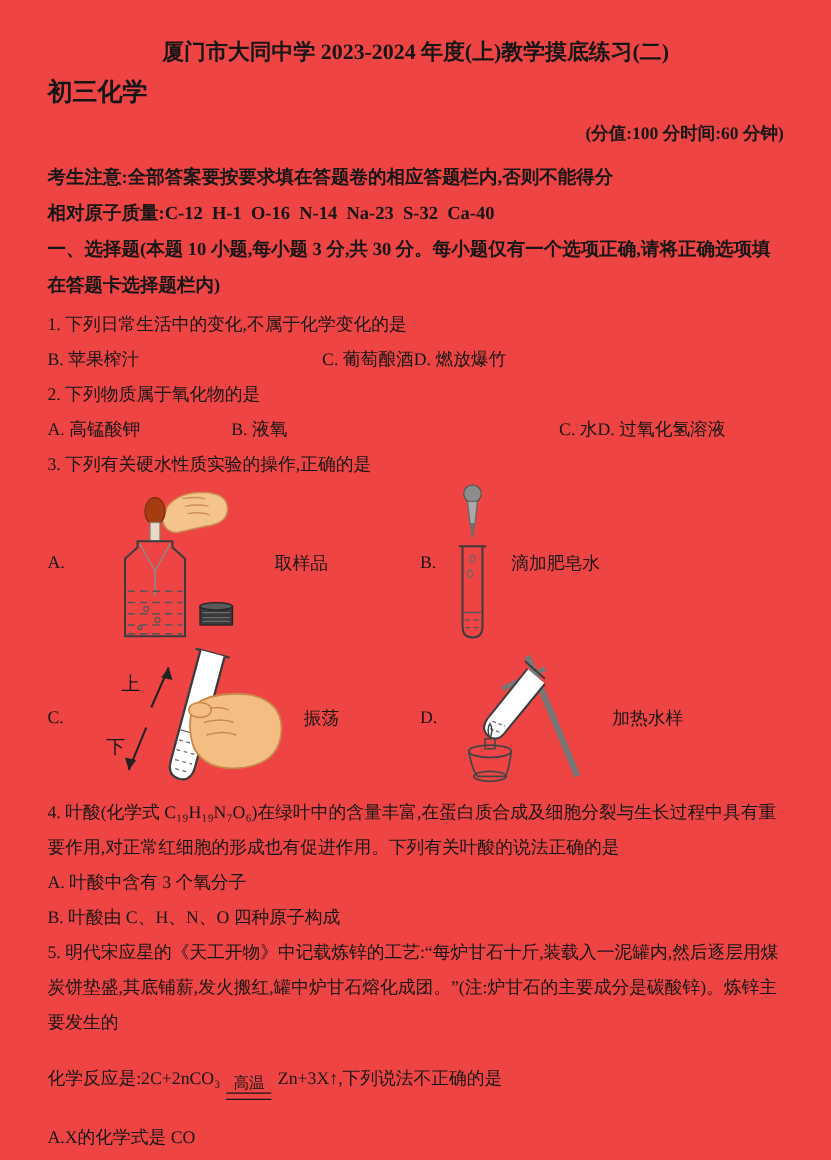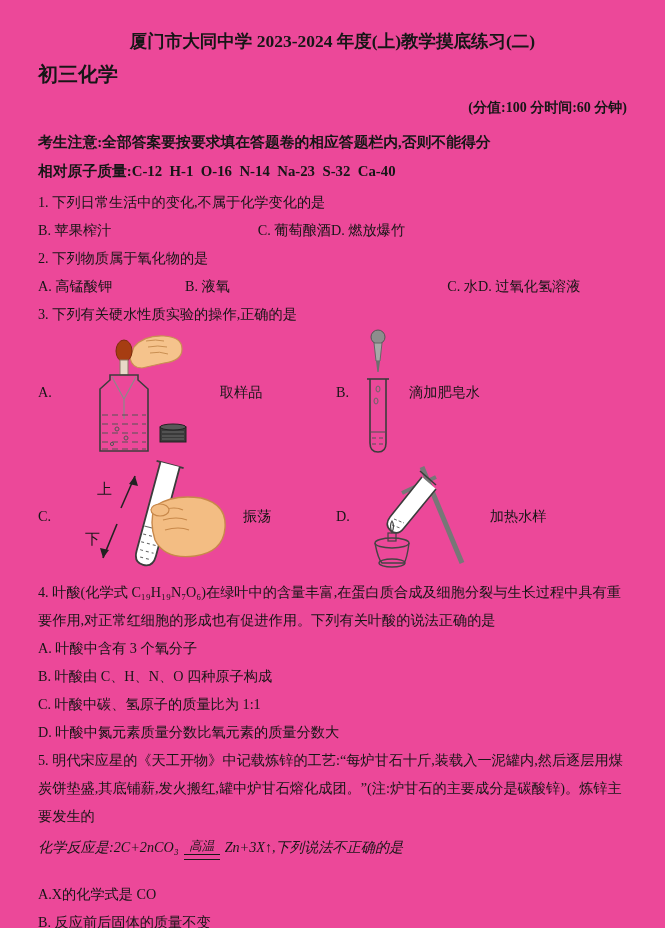--- a/index.html
+++ b/index.html
@@ -2,21 +2,21 @@
 <html><head>
 <meta charset="utf-8">
 <style>
   html,body{margin:0;padding:0;background:#ffffff;}
   .page{
     position:relative;
     width:665px;height:928px;
     box-sizing:border-box;
     padding:28px 38px 16px 38px;
     overflow:hidden;
-    background:#ec4899;
+    background:#ef4444;
     color:#161616;
     font-family:"Liberation Serif","DejaVu Sans",serif;
   }
   .title{
     text-align:center;font-weight:700;font-size:17.5px;line-height:26px;margin:0 0 8px 0;
   }
   .subtitle{
     text-align:left;font-weight:700;font-size:20px;line-height:24px;margin:0 0 12px 0;
   }
   .meta{
@@ -35,38 +35,39 @@
   .opt-row .c4{flex:1;}
   .two-col{display:flex;font-size:14.2px;line-height:28px;flex-direction:column;}
   .two-col .left{width:292px;}
   .two-col .right{flex:1;}
   .fig-row{display:flex;align-items:center;}
   .fig-row .fig-cell{display:flex;align-items:center;}
   .fig-row .cell-left{width:298px;}
   .fig-row .cell-right{flex:1;}
   .fig-label{font-size:14.2px;margin-right:8px;}
   .fig-caption{font-size:14.2px;margin-left:32px;}
-  .eq-row{display:flex;font-size:14.2px;line-height:26px;margin-top:4px;font-style:italic;}
+  .eq-row{display:flex;align-items:flex-end;font-size:14.2px;line-height:26px;margin-top:18px;}
   .rxn{display:inline-flex;flex-direction:column;align-items:center;margin:0 5px;transform:translateY(4px);}
   .rxn .cond{font-size:12.5px;line-height:16px;}
   .rxn .dbl{width:36px;height:4px;border-top:1.5px solid #161616;border-bottom:1.5px solid #161616;}
   svg{display:block;}
   .sp6{height:6px;} .sp2{height:2px;}
 </style>
 </head>
 <body>
 
 <div class="page">
 
   <h1 class="title">厦门市大同中学 2023-2024 年度(上)教学摸底练习(二)</h1>
   <h2 class="subtitle">初三化学</h2>
   <div class="meta">(分值:100 分时间:60 分钟)</div>
 
   <p class="bold-line">考生注意:全部答案要按要求填在答题卷的相应答题栏内,否则不能得分</p>
   <p class="bold-line">相对原子质量:C-12  H-1  O-16  N-14  Na-23  S-32  Ca-40</p>
+  <p class="bold-line">一、选择题(本题 10 小题,每小题 3 分,共 30 分。每小题仅有一个选项正确,请将正确选项填在答题卡选择题栏内)</p>
 
   <div class="sp2"></div>
 
   <p class="q">1. 下列日常生活中的变化,不属于化学变化的是</p>
   <div class="opt-row">
     <span class="c2">B. 苹果榨汁</span>
     <span class="c3">C. 葡萄酿酒</span>
     <span class="c4">D. 燃放爆竹</span>
   </div>
 
@@ -198,24 +199,20 @@
     </div>
   </div>
 
   <div class="sp2"></div>
 
   <p class="q">4. 叶酸(化学式 C₁₉H₁₉N₇O₆)在绿叶中的含量丰富,在蛋白质合成及细胞分裂与生长过程中具有重要作用,对正常红细胞的形成也有促进作用。下列有关叶酸的说法正确的是</p>
   <div class="two-col">
     <span class="left">A. 叶酸中含有 3 个氧分子</span>
     <span class="right">B. 叶酸由 C、H、N、O 四种原子构成</span>
   </div>
-  <div class="two-col">
-    <span class="left">C. 叶酸中碳、氢原子的质量比为 1:1</span>
-    <span class="right">D. 叶酸中氮元素质量分数比氧元素的质量分数大</span>
-  </div>
 
   <p class="q">5. 明代宋应星的《天工开物》中记载炼锌的工艺:“每炉甘石十斤,装载入一泥罐内,然后逐层用煤炭饼垫盛,其底铺薪,发火搬红,罐中炉甘石熔化成团。”(注:炉甘石的主要成分是碳酸锌)。炼锌主要发生的</p>
   <div class="eq-row">
     <span>化学反应是: </span>
     <span>2C+2nCO₃</span>
     <span class="rxn">
       <span class="cond">高温</span>
       <span class="dbl"></span>
     </span>
     <span>Zn+3X↑</span>

